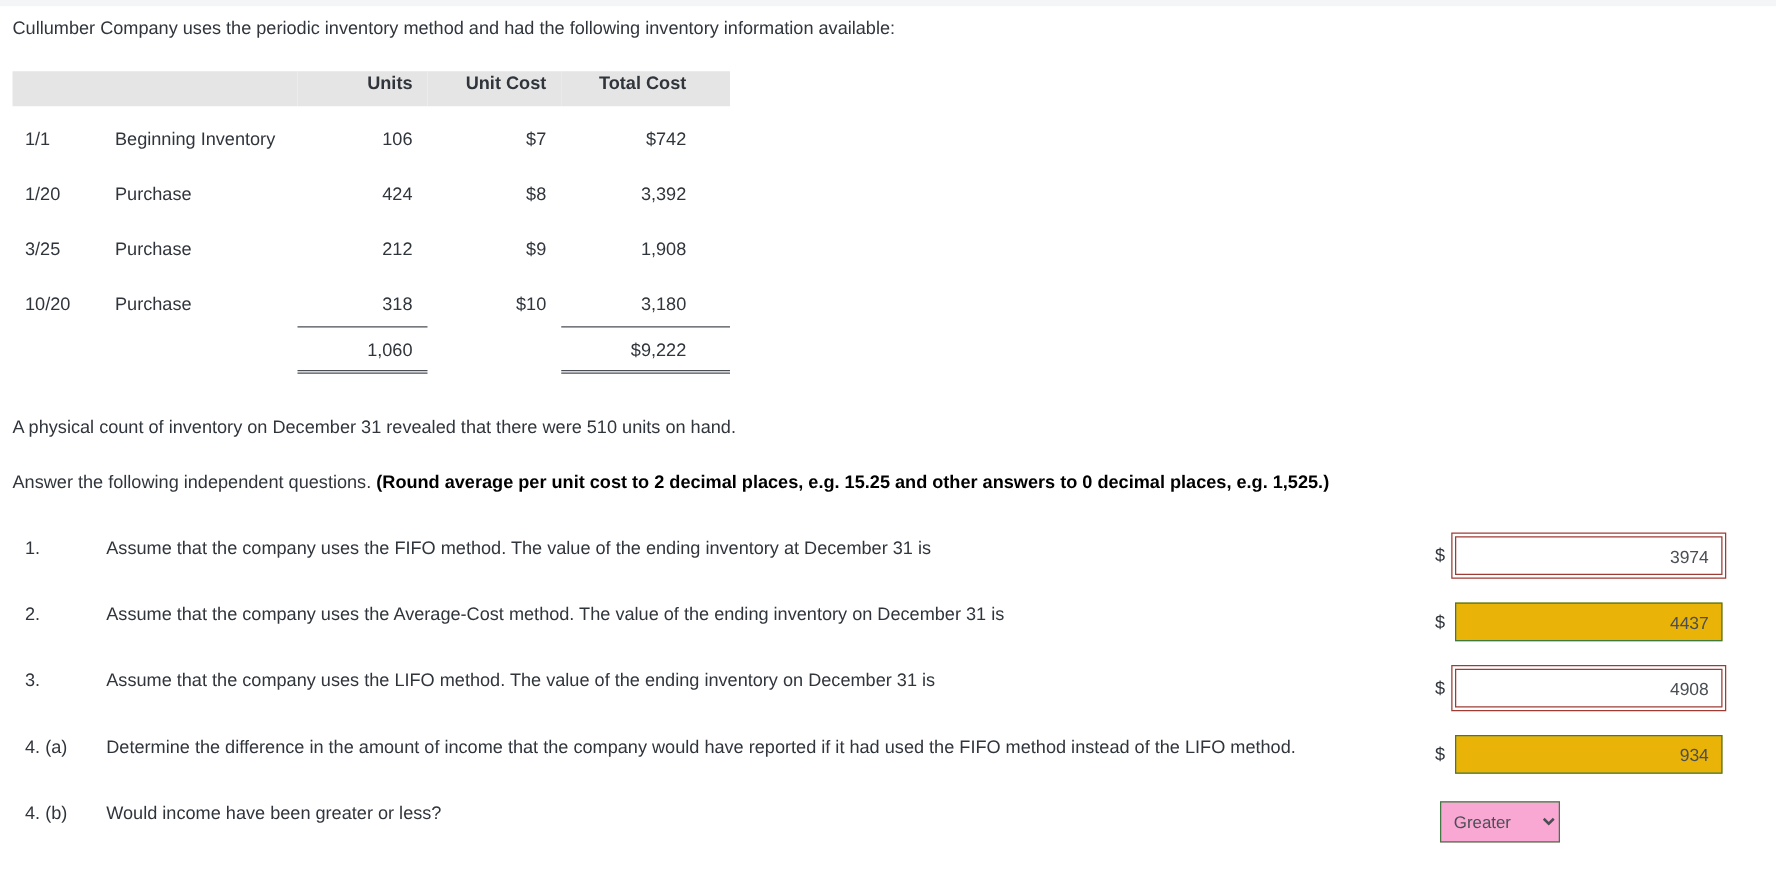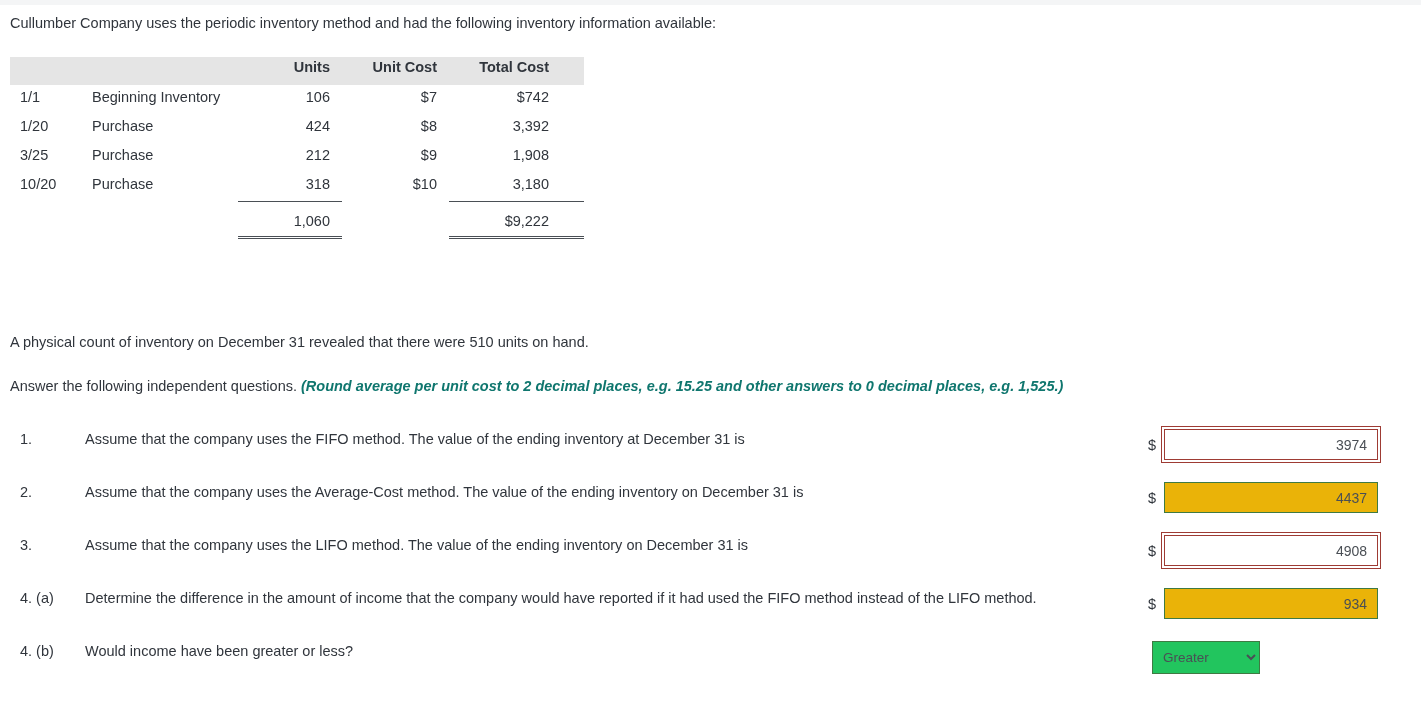--- a/index.html
+++ b/index.html
@@ -50,21 +50,21 @@
     padding: 2px 0 10px 0;
     color: #30353c;
   }
   .inv-table thead th.th-date { width: 58px; background:#e5e5e5; }
   .inv-table thead th.th-desc { width: 170px; background:#e5e5e5; }
   .inv-table thead th.th-units { width: 92px; padding-right: 12px; }
   .inv-table thead th.th-unitcost { width: 95px; padding-right: 12px; }
   .inv-table thead th.th-totalcost { width: 100px; padding-right: 35px; }
 
   .inv-table td {
-    padding: 4px 0 9px 0;
+    padding: 19px 0 9px 0;
     font-size: 14.5px;
     white-space: nowrap;
   }
   .inv-table td.c-date { text-align: left; padding-left: 10px; }
   .inv-table td.c-desc { text-align: left; padding-left: 24px; }
   .inv-table td.c-units { text-align: right; padding-right: 12px; }
   .inv-table td.c-unitcost { text-align: right; padding-right: 12px; }
   .inv-table td.c-totalcost { text-align: right; padding-right: 35px; }
 
   tr.row-last td.c-units,
@@ -86,23 +86,22 @@
     white-space: nowrap;
   }
   .answer-line {
     position: absolute;
     left: 10px;
     top: 378px;
     font-size: 14.5px;
     white-space: nowrap;
   }
   .answer-line .rounding {
-    color: #0f766e;
+    color: #000000;
     font-weight: bold;
-    font-style: italic;
   }
 
   
   .q-row {
     position: absolute;
     left: 0;
     width: 1421px;
     height: 40px;
   }
   .q-num {
@@ -145,25 +144,25 @@
     outline: 1.5px solid #9e3b34;
     outline-offset: 2px;
   }
   .ans-field.correct {
     border: 1.5px solid #3f7a43;
     background: #eab308;
   }
   .ans-select {
     box-sizing: border-box;
     height: 33px;
-    width: 108px;
+    width: 96px;
     font-family: "Liberation Sans", sans-serif;
     font-size: 13.5px;
     color: #4a4f55;
-    background: #22c55e;
+    background: #f9a8d4;
     border: 1.5px solid #3f7a43;
     padding: 0 6px;
     outline: none;
   }
 </style>
 </head>
 <body>
 
 <div class="top-strip"></div>
 

